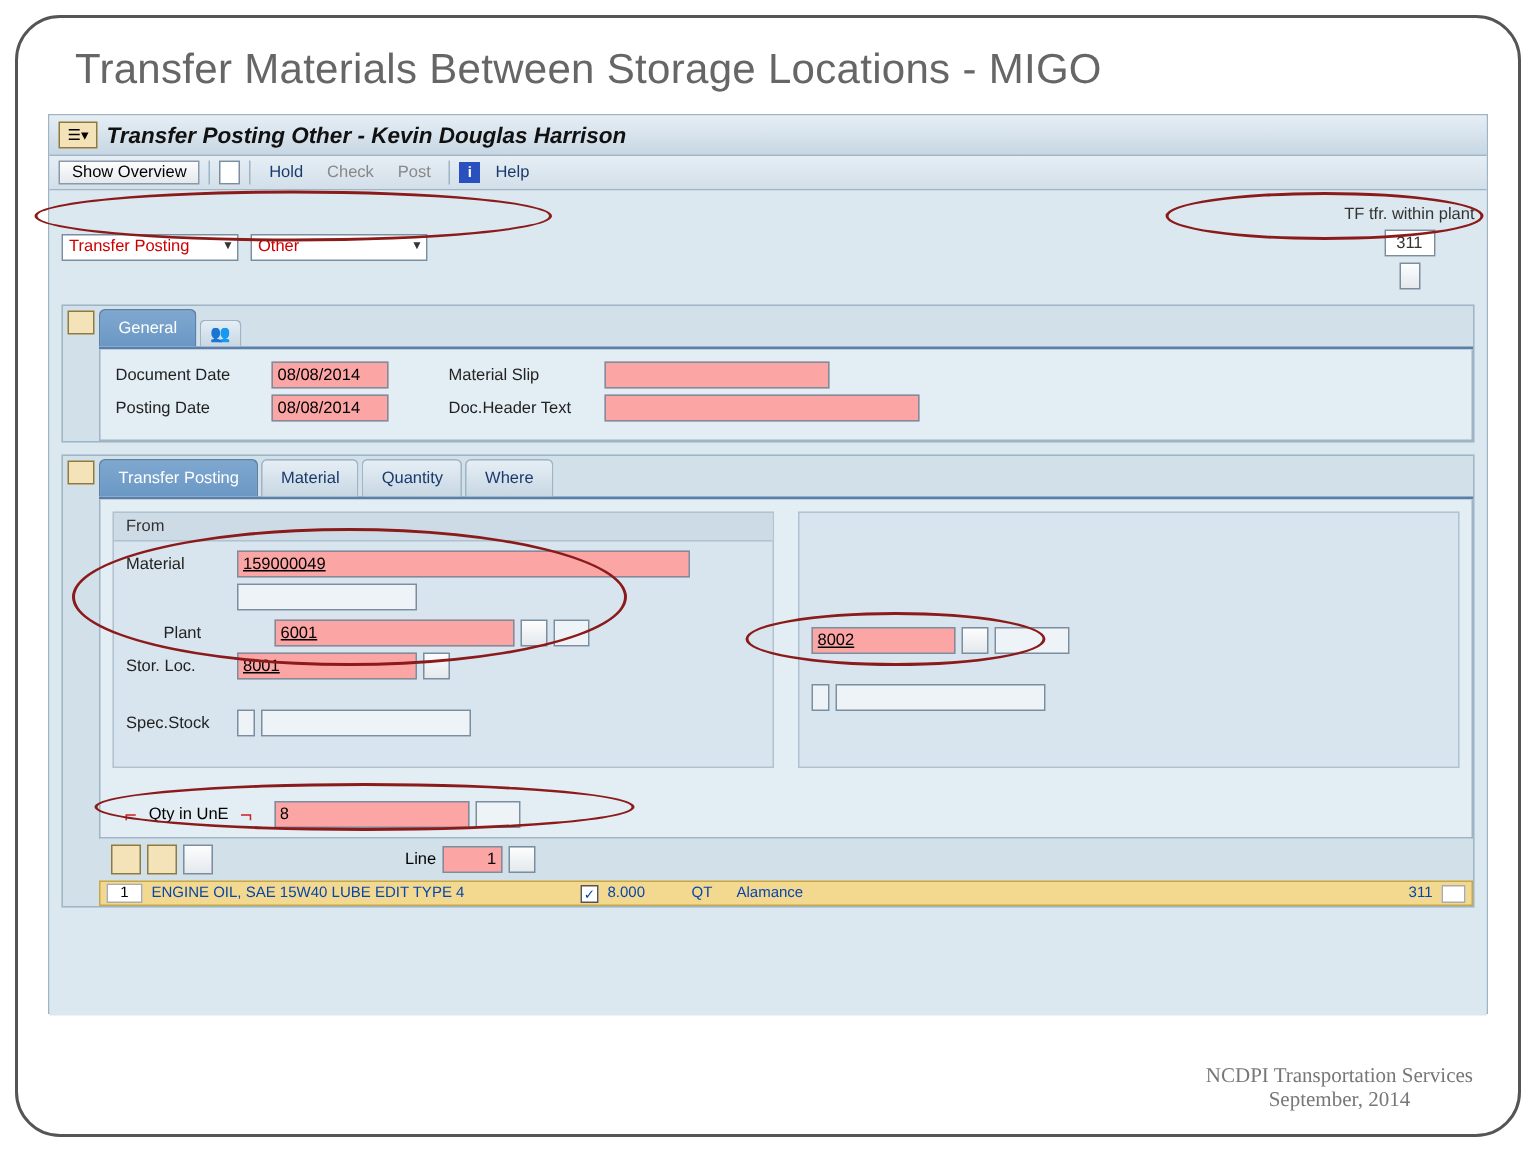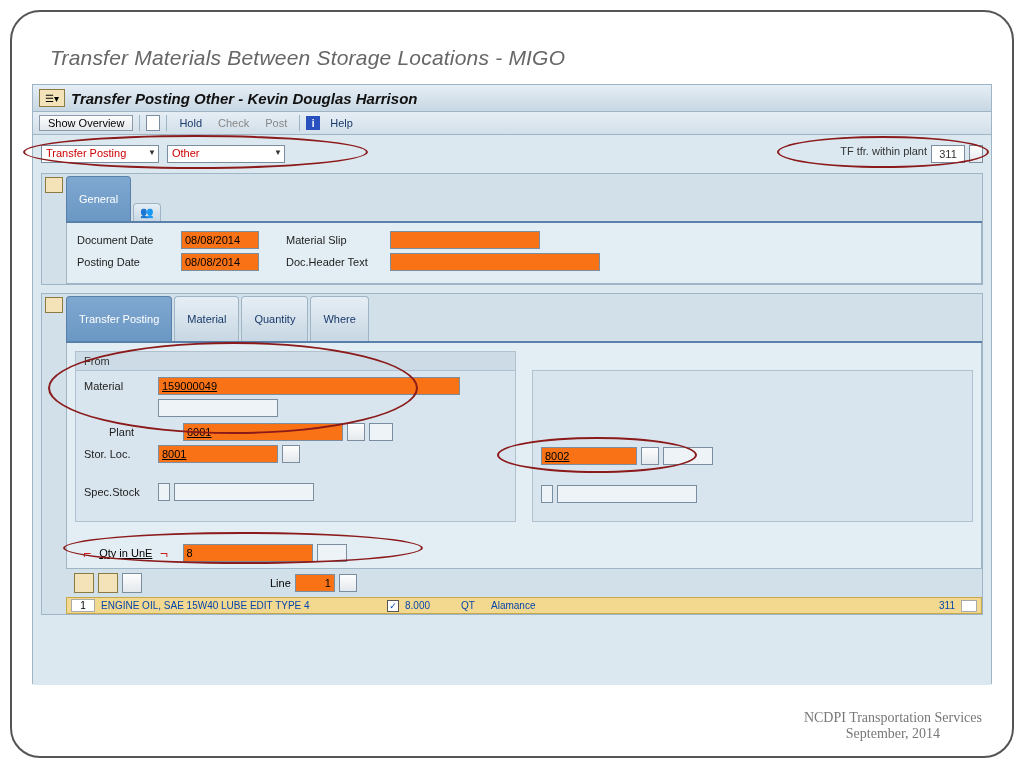--- a/index.html
+++ b/index.html
@@ -1,61 +1,61 @@
 <!DOCTYPE html>
 <html><head>
 <meta charset="utf-8">
 <style>
   * { box-sizing: border-box; margin: 0; padding: 0; }
   body { font-family: Arial, sans-serif; font-size: 11px; background: #fff; width: 1024px; height: 768px; position: relative; }
   .frame { position: absolute; left: 10px; top: 10px; right: 10px; bottom: 10px; border: 2px solid #555; border-radius: 30px; padding: 10px 20px 10px 20px; }
-  .slide-title { font-size: 21px; color: #666; font-weight: 300; margin: 24px 0 14px 18px; letter-spacing: 0.2px; font-style: italic; }
+  .slide-title { font-size: 28px; color: #666; font-weight: 300; margin: 8px 0 14px 18px; letter-spacing: 0.2px; }
   .sap { background: linear-gradient(#dfe9f0,#c6d6e2); border: 1px solid #9fb4c4; position: relative; height: 600px; }
   .titlebar { background: linear-gradient(#e6eef5,#c7d7e3); padding: 4px 6px; display: flex; align-items: center; border-bottom: 1px solid #9fb4c4; }
   .titlebar .icon-btn { width: 26px; height: 18px; background: #f4e3b8; border: 1px solid #8c7a45; margin-right: 6px; display:flex; align-items:center; justify-content:center; font-size:10px; }
   .titlebar .title { font-weight: bold; font-style: italic; font-size: 15px; color: #111; }
   .toolbar { background: linear-gradient(#e6eef5,#d2dfe9); padding: 3px 6px; border-bottom: 1px solid #9fb4c4; display: flex; align-items: center; gap: 4px; }
   .btn { background: linear-gradient(#fdfdfd,#e4e9ed); border: 1px solid #8a9aab; padding: 1px 8px; font-size: 11px; cursor: pointer; }
   .sep { width: 1px; height: 16px; background: #9fb4c4; margin: 0 2px; }
   .toolbar .link { color: #1a3a6b; padding: 0 6px; cursor: pointer; }
   .toolbar .link.dis { color: #888; }
   .body-area { padding: 10px 8px; background: #dce8f0; height: calc(100% - 48px); position: relative; }
   .hdr-row { display: flex; align-items: center; gap: 8px; margin-bottom: 10px; position:relative; }
   .dd { border: 1px solid #7a8ea0; background: #fff; color: #c00; padding: 1px 18px 1px 4px; height: 18px; position: relative; font-size:11px; display:inline-block; }
   .dd::after { content: "▼"; position: absolute; right: 2px; top: 2px; font-size: 8px; color: #333; }
   .dd1 { width: 118px; }
   .dd2 { width: 118px; }
-  .right-grp { margin-left: auto; display: flex; gap: 4px; color: #333; }
+  .right-grp { margin-left: auto; display: flex; align-items: center; gap: 4px; color: #333; flex-direction: column; }
   .code-box { border: 1px solid #7a8ea0; background: #fff; width: 34px; height: 18px; text-align: center; line-height:16px; }
   .tiny-btn { width:14px; height:18px; border:1px solid #7a8ea0; background:linear-gradient(#fdfdfd,#e4e9ed); }
   .section { background: #d2e0ea; border: 1px solid #9fb4c4; margin-bottom: 8px; position:relative; padding-left: 24px; }
   .folder-tab { position:absolute; left:3px; top:3px; width:18px; height:16px; background:#f4e3b8; border:1px solid #8c7a45; }
   .tabstrip { display: flex; align-items: flex-end; background:transparent; padding-top:2px; border-bottom: 2px solid #5a7fa9; }
-  .tab { background: linear-gradient(#e6eef5,#c7d7e3); border: 1px solid #9fb4c4; border-bottom:none; padding: 16px 12px; margin-right: 2px; border-radius: 4px 4px 0 0; color:#1a3a6b; cursor:pointer; font-size:11px; }
+  .tab { background: linear-gradient(#e6eef5,#c7d7e3); border: 1px solid #9fb4c4; border-bottom:none; padding: 6px 12px; margin-right: 2px; border-radius: 4px 4px 0 0; color:#1a3a6b; cursor:pointer; font-size:11px; }
   .tab.active { background: linear-gradient(#7fa8d0,#6a97c4); color: #fff; border-color:#5a7fa9; }
   .tab.icon-only { padding: 2px 6px; }
   .panel { background: #e3edf4; border: 1px solid #9fb4c4; border-top:none; padding: 8px 10px; }
   .form-row { display: flex; align-items: center; margin-bottom: 4px; gap: 4px; }
   .lbl { width: 100px; color: #222; }
-  .inp { border: 1px solid #7a8ea0; background: #f97316; height: 18px; padding: 0 3px; font-size: 11px; }
+  .inp { border: 1px solid #7a8ea0; background: #fca5a5; height: 18px; padding: 0 3px; font-size: 11px; }
   .inp.ro { background: #eef3f7; color:#555; }
   .inp.sm { width: 78px; }
   .inp.med { width: 150px; }
   .inp.lg { width: 210px; }
   .check { width:13px; height:13px; border:1px solid #7a8ea0; background:#fff; }
   .print-icon { width:18px; height:16px; border:1px solid #7a8ea0; background:linear-gradient(#fdfdfd,#e4e9ed); }
   .dd3 { border:1px solid #7a8ea0; background:#fff; height:18px; padding:0 18px 0 4px; position:relative; width:130px; display:inline-block; line-height:16px; }
   .dd3::after { content:"▼"; position:absolute; right:2px; top:3px; font-size:8px; color:#333; }
-  .cols { display:flex; gap:16px;align-items:flex-end; }
+  .cols { display:flex; gap:16px; }
   .col { flex:1; border:1px solid #b0c2d0; background:#d9e5ee; }
   .col-h { background:#cddbe6; border-bottom:1px solid #b0c2d0; padding:3px 8px; color:#333; }
   .col-body { padding:6px 8px; min-height:150px; }
   .srch-btn { width:18px; height:18px; border:1px solid #7a8ea0; background:linear-gradient(#fdfdfd,#e4e9ed); }
   .qty-row { margin-top: 16px; padding:6px 8px; display:flex; align-items:center; gap:4px; }
-  .qty-lbl { padding:0 4px;text-decoration:underline; }
+  .qty-lbl { padding:0 4px; }
   .bracket-l { color:#c22; font-weight:bold; font-size:14px; }
   .footer-ctl { display:flex; align-items:center; gap:4px; padding:4px 8px; }
   .nav-btn { width:20px; height:20px; border:1px solid #8c7a45; background:#f4e3b8; }
   .line-row { background:#f3d98f; border:1px solid #c4a84a; padding:1px 4px; display:flex; align-items:center; gap:6px; font-size:10px; }
   .line-num { background:#fff; border:1px solid #aaa; width:24px; text-align:center; }
   .line-desc { color:#0645ad; flex:0 0 280px; white-space:nowrap; overflow:hidden; }
   .line-chk { width:12px; height:12px; border:1px solid #555; background:#fff; display:flex; align-items:center; justify-content:center; font-size:9px; color:#0645ad; }
   .line-qt { color:#0645ad; width:50px; }
   .line-u { color:#0645ad; width:24px; }
   .line-loc { color:#0645ad; flex:1; }
@@ -100,21 +100,21 @@
         <div class="ellipse" style="right:-6px; top:-9px; width:212px; height:32px;"></div>
       </div>
 
       <div class="section">
         <div class="folder-tab"></div>
         <div class="tabstrip">
           <div class="tab active">General</div>
           <div class="tab icon-only">👥</div>
         </div>
         <div class="panel">
-          <div style="display:flex; gap:27px;">
+          <div style="display:flex; gap:40px;">
             <div>
               <div class="form-row">
                 <span class="lbl">Document Date</span>
                 <input class="inp sm" value="08/08/2014" style="">
               </div>
               <div class="form-row">
                 <span class="lbl">Posting Date</span>
                 <input class="inp sm" value="08/08/2014" style="">
               </div>
             </div>

